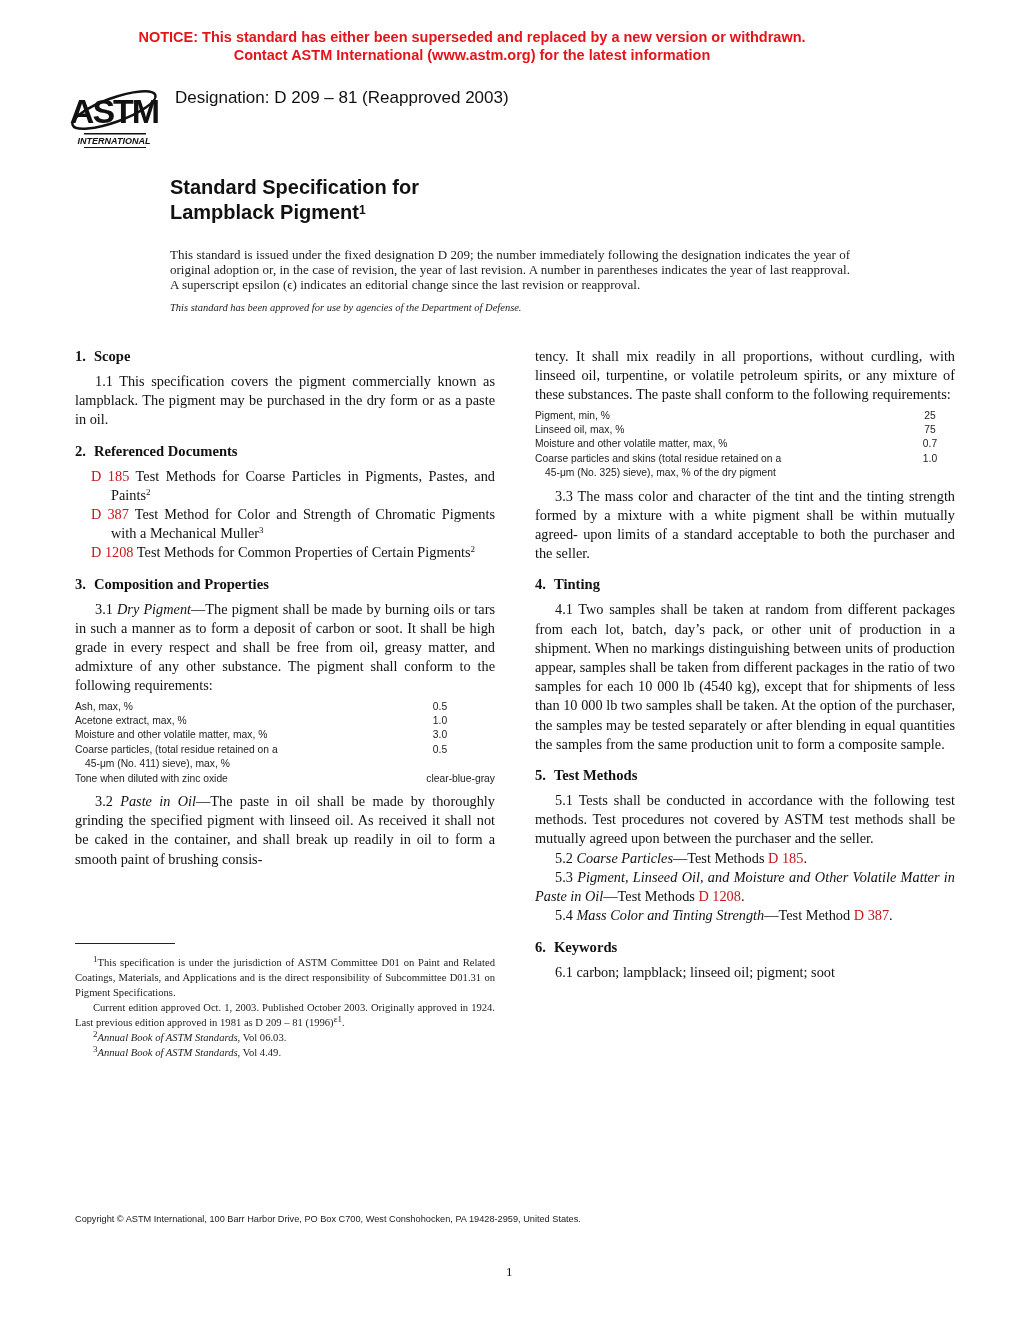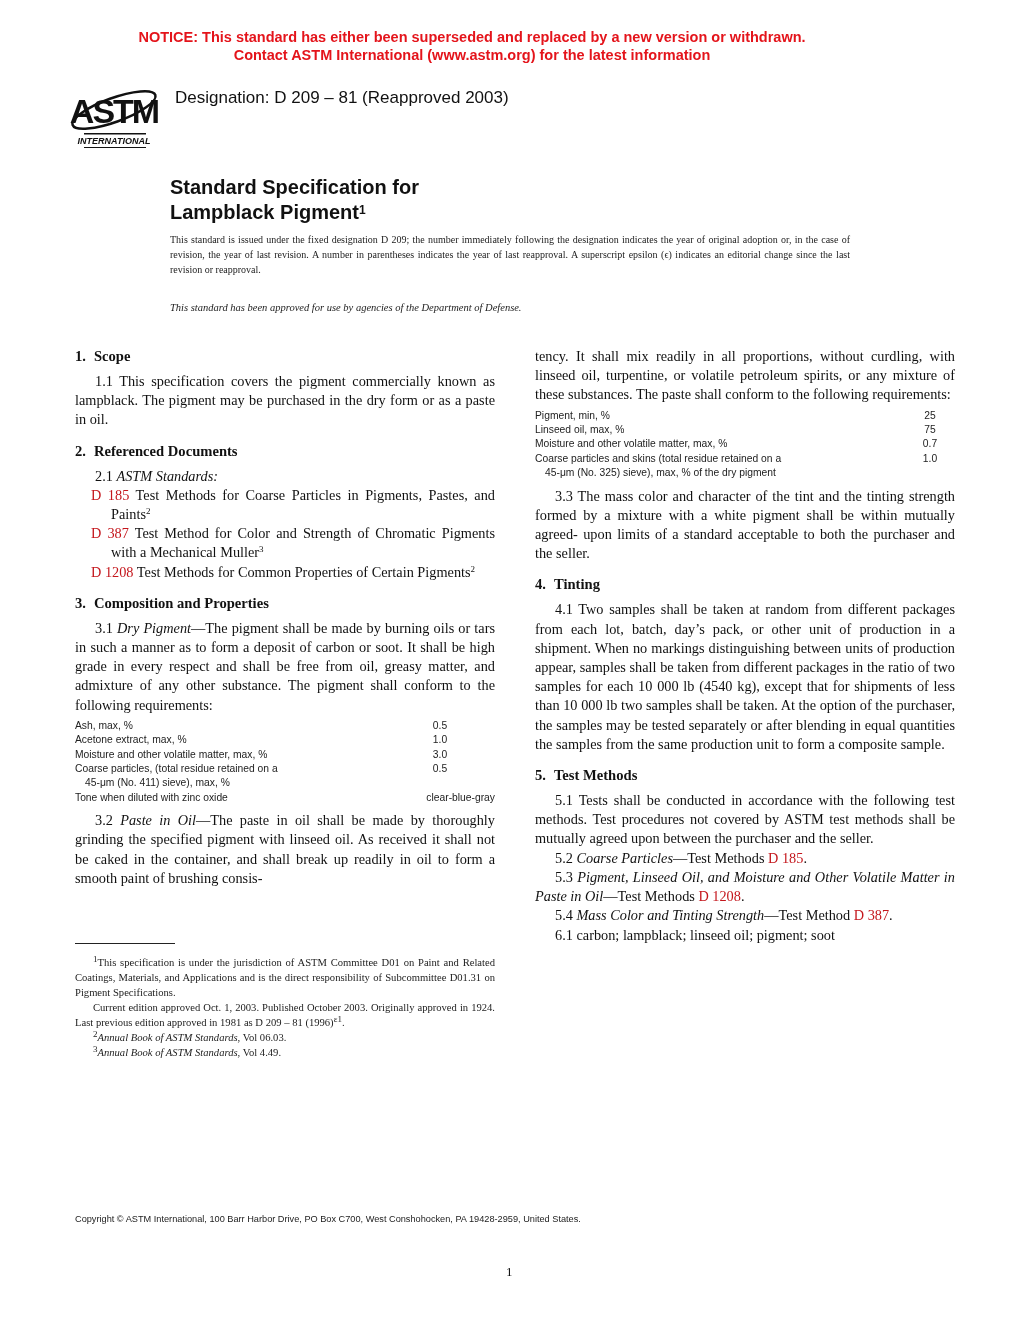--- a/index.html
+++ b/index.html
@@ -3,21 +3,21 @@
 <meta charset="utf-8">
 <style>
   html, body { margin:0; padding:0; background:#fff; }
   body { width:1020px; height:1320px; position:relative; overflow:hidden; color:#111; font-family:"Liberation Serif", serif; }
   .abs { position:absolute; }
   .notice { left:0; width:944px; top:28px; text-align:center; color:#e4141b; font-family:"Liberation Sans", sans-serif; font-weight:bold; font-size:14.5px; line-height:18px; }
   .logo { left:64px; top:78px; width:100px; height:72px; }
   .designation { left:175px; top:88px; font-family:"Liberation Sans", sans-serif; font-size:17px; }
   .title { left:170px; top:175px; font-family:"Liberation Sans", sans-serif; font-weight:bold; font-size:20px; line-height:25px; }
   .title sup { font-size:12px; vertical-align:top; position:relative; top:-2px; }
-  .preamble { left:170px; top:232px; width:680px; font-size:10px; line-height:15px; text-align:justify; color:#222; }
+  .preamble { left:170px; top:247px; width:680px; font-size:13px; line-height:15px; text-align:justify; color:#222; }
   .dod { left:170px; top:302px; font-size:10.5px; font-style:italic; color:#222; }
   .col { position:absolute; width:420px; font-size:14.3px; line-height:19.2px; }
   .col.left { left:75px; top:347px; }
   .col.right { left:535px; top:347px; }
   h2 { font-size:14.6px; font-weight:bold; margin:0 0 6px 0; line-height:19px; }
   h2 .num { margin-right:8px; }
   p { margin:0; text-align:justify; }
   .ind { text-indent:20px; }
   .sec { margin-top:12px; }
   .ref { padding-left:36px; text-indent:-20px; text-align:justify; }
@@ -61,21 +61,20 @@
 </div>
 
 <div class="abs preamble">This standard is issued under the fixed designation D 209; the number immediately following the designation indicates the year of original adoption or, in the case of revision, the year of last revision. A number in parentheses indicates the year of last reapproval. A superscript epsilon (ϵ) indicates an editorial change since the last revision or reapproval.</div>
 <div class="abs dod">This standard has been approved for use by agencies of the Department of Defense.</div>
 
 <div class="col left">
   <h2><span class="num">1.</span><span>Scope</span></h2>
   <p class="ind">1.1 This specification covers the pigment commercially known as lampblack. The pigment may be purchased in the dry form or as a paste in oil.</p>
 
   <h2 class="sec"><span class="num">2.</span><span>Referenced Documents</span></h2>
-  <p class="ind"><span>2.1</span> <i>ASTM Standards:</i></p>
   <p class="ref"><span class="red">D 185</span> <span>Test Methods for Coarse Particles in Pigments, Pastes, and Paints</span><sup class="fn">2</sup></p>
   <p class="ref"><span class="red">D 387</span> <span>Test Method for Color and Strength of Chromatic Pigments with a Mechanical Muller</span><sup class="fn">3</sup></p>
   <p class="ref"><span class="red">D 1208</span> <span>Test Methods for Common Properties of Certain Pigments</span><sup class="fn">2</sup></p>
 
   <h2 class="sec"><span class="num">3.</span><span>Composition and Properties</span></h2>
   <p class="ind"><span>3.1</span> <i>Dry Pigment</i><span>—The pigment shall be made by burning oils or tars in such a manner as to form a deposit of carbon or soot. It shall be high grade in every respect and shall be free from oil, greasy matter, and admixture of any other substance. The pigment shall conform to the following requirements:</span></p>
   <table class="req">
     <tbody>
         <tr>
           <td>Ash, max, %</td>
@@ -142,17 +141,18 @@
 
   <h2 class="sec"><span class="num">4.</span><span>Tinting</span></h2>
   <p class="ind">4.1 Two samples shall be taken at random from different packages from each lot, batch, day’s pack, or other unit of production in a shipment. When no markings distinguishing between units of production appear, samples shall be taken from different packages in the ratio of two samples for each 10 000 lb (4540 kg), except that for shipments of less than 10 000 lb two samples shall be taken. At the option of the purchaser, the samples may be tested separately or after blending in equal quantities the samples from the same production unit to form a composite sample.</p>
 
   <h2 class="sec"><span class="num">5.</span><span>Test Methods</span></h2>
   <p class="ind">5.1 Tests shall be conducted in accordance with the following test methods. Test procedures not covered by ASTM test methods shall be mutually agreed upon between the purchaser and the seller.</p>
   <p class="ind"><span>5.2</span> <i>Coarse Particles</i><span>—Test Methods </span><span class="red">D 185</span><span>.</span></p>
   <p class="ind"><span>5.3</span> <i>Pigment, Linseed Oil, and Moisture and Other Volatile Matter in Paste in Oil</i><span>—Test Methods </span><span class="red">D 1208</span><span>.</span></p>
   <p class="ind"><span>5.4</span> <i>Mass Color and Tinting Strength</i><span>—Test Method </span><span class="red">D 387</span><span>.</span></p>
 
+  <h2 class="sec"><span class="num">6.</span><span>Keywords</span></h2>
   <p class="ind">6.1 carbon; lampblack; linseed oil; pigment; soot</p>
 </div>
 
 <div class="abs copyright">Copyright © ASTM International, 100 Barr Harbor Drive, PO Box C700, West Conshohocken, PA 19428-2959, United States.</div>
 <div class="abs pagenum">1</div>
 
 </body></html>

